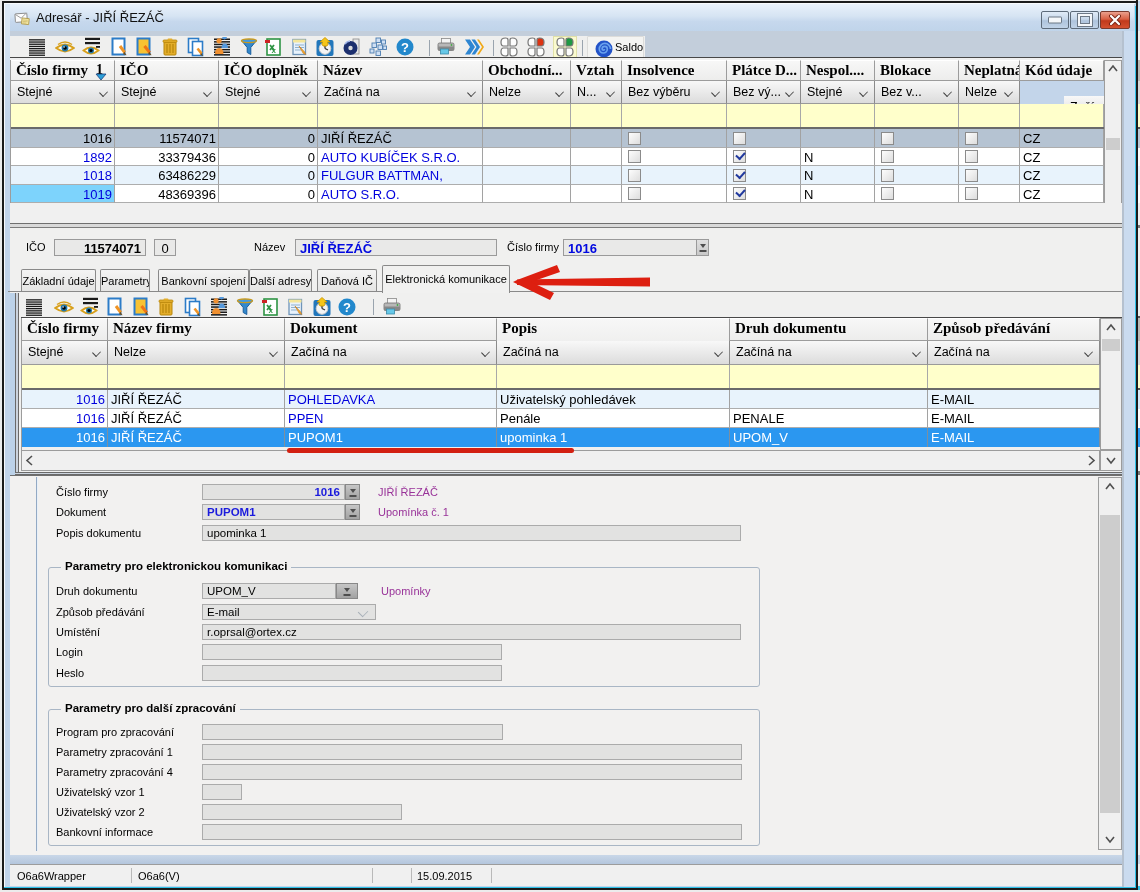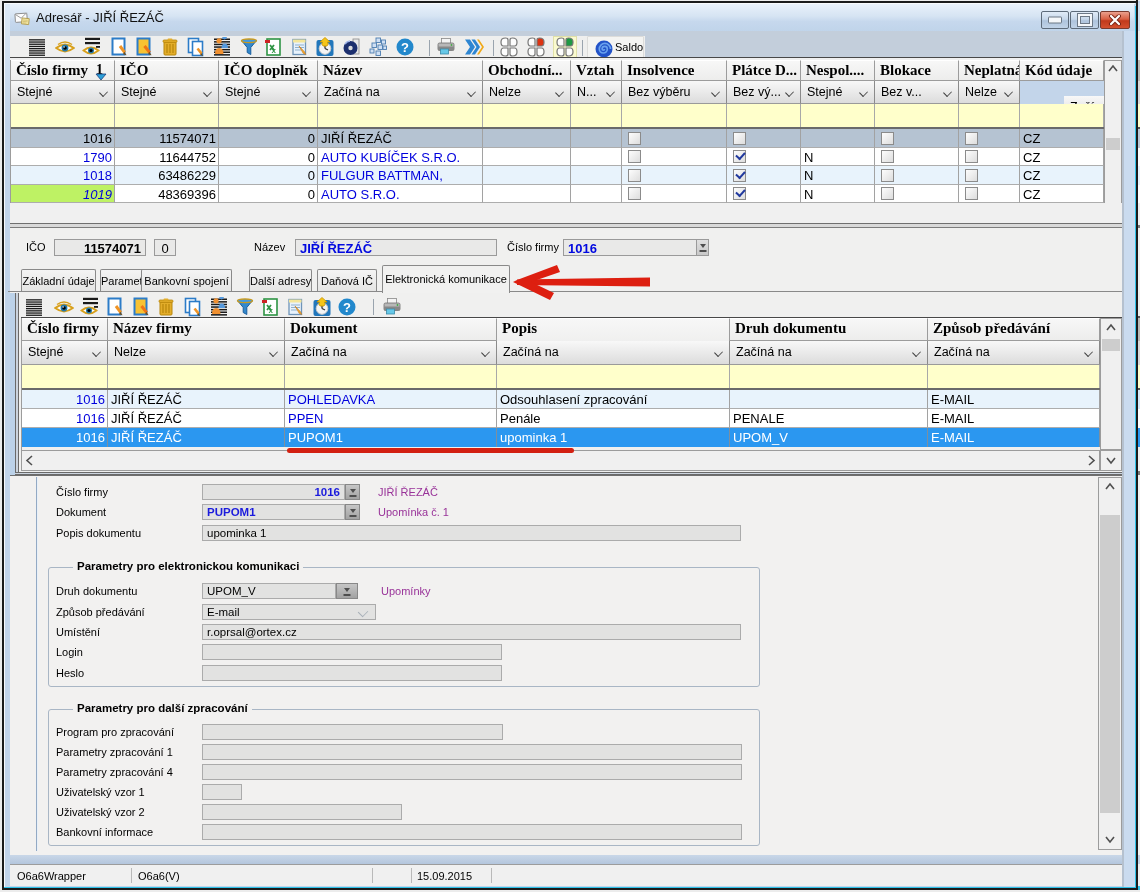--- a/index.html
+++ b/index.html
@@ -42,21 +42,21 @@
 .spin{position:absolute;box-sizing:border-box;width:13px;background:linear-gradient(#c6c6c6,#a2a2a2);border:1px solid #888;}
 .spin:after{content:"";position:absolute;left:50%;top:4px;transform:translateX(-50%);width:0;height:0;border:3px solid transparent;border-top:4px solid #4e4e4e;}
 .spin:before{content:"";position:absolute;left:50%;top:10px;transform:translateX(-50%);width:7px;height:1.5px;background:#4e4e4e;}
 .tab{position:absolute;box-sizing:border-box;top:269px;height:23px;background:linear-gradient(#f4f4f4,#e4e4e3);
   border:1px solid #898989;border-bottom:none;border-radius:2px 2px 0 0;font-size:11px;text-align:center;padding-top:5px;white-space:nowrap;overflow:hidden;}
 .tab.act{top:265px;height:28px;background:#f1f1f0;z-index:5;padding-top:7px;}
 .bfld{position:absolute;box-sizing:border-box;background:#e2e2e1;border:1px solid #ababab;font-size:11.5px;
   padding:1px 4px 0 4px;overflow:hidden;white-space:nowrap;}
 .purple{color:#993399;}
 .gbox{position:absolute;box-sizing:border-box;border:1px solid #a9b6c5;border-radius:3px;}
-.gtitle{position:absolute;top:-8px;left:12px;background:#f2f1f0;padding:0 4px;font-weight:bold;font-size:11.5px;white-space:nowrap;margin-left:12px;}
+.gtitle{position:absolute;top:-8px;left:12px;background:#f2f1f0;padding:0 4px;font-weight:bold;font-size:11.5px;white-space:nowrap;}
 #status{left:1px;top:864px;width:1132px;height:22px;background:#f0f0f0;border-top:1px solid #9c9c9c;box-sizing:border-box;font-size:11px;}
 .stdiv{position:absolute;top:3px;bottom:3px;width:1px;background:#b9b9b9;}
 </style>
 </head>
 <body>
 <div class="a" id="titlebar"></div>
 <div class="a" style="left:14px;top:11px;width:18px;height:17px;"><svg width="18" height="17" viewBox="0 0 20 20">
       <rect x="0.8" y="3" width="14" height="10" rx="0.8" fill="#fdfdfd" stroke="#8a8a8a" stroke-width="1.1" transform="rotate(-4 7 8)"></rect>
       <path d="M1 3.5 L7.8 8.5 L14.6 2.6" fill="none" stroke="#9a9a9a" stroke-width="1.1" transform="rotate(-4 7 8)"></path>
       <rect x="8.5" y="8.5" width="8.5" height="7" fill="#f5e9a8" stroke="#b09a48" stroke-width="1" transform="rotate(6 12 12)"></rect>
@@ -307,22 +307,22 @@
 <div class="dcell " style="left:622px;top:129px;width:105px;height:19px;background:#b5c3d2;"></div>
 <div class="dcell " style="left:727px;top:129px;width:74px;height:19px;background:#b5c3d2;"></div>
 <div class="dcell " style="left:801px;top:129px;width:74px;height:19px;background:#b5c3d2;"></div>
 <div class="dcell " style="left:875px;top:129px;width:84px;height:19px;background:#b5c3d2;"></div>
 <div class="dcell " style="left:959px;top:129px;width:61px;height:19px;background:#b5c3d2;"></div>
 <div class="dcell " style="left:1020px;top:129px;width:84px;height:19px;background:#b5c3d2;">CZ</div>
 <div class="cb" style="left:628px;top:132px;"></div>
 <div class="cb" style="left:733px;top:132px;"></div>
 <div class="cb" style="left:881px;top:132px;"></div>
 <div class="cb" style="left:965px;top:132px;"></div>
-<div class="dcell num blue" style="left:11px;top:148px;width:104px;height:18px;background:#ffffff;">1790</div>
-<div class="dcell num" style="left:115px;top:148px;width:104px;height:18px;background:#ffffff;">11644752</div>
+<div class="dcell num blue" style="left:11px;top:148px;width:104px;height:18px;background:#ffffff;">1892</div>
+<div class="dcell num" style="left:115px;top:148px;width:104px;height:18px;background:#ffffff;">33379436</div>
 <div class="dcell num" style="left:219px;top:148px;width:99px;height:18px;background:#ffffff;">0</div>
 <div class="dcell blue" style="left:318px;top:148px;width:165px;height:18px;background:#ffffff;">AUTO KUBÍČEK S.R.O.</div>
 <div class="dcell " style="left:483px;top:148px;width:88px;height:18px;background:#ffffff;"></div>
 <div class="dcell " style="left:571px;top:148px;width:51px;height:18px;background:#ffffff;"></div>
 <div class="dcell " style="left:622px;top:148px;width:105px;height:18px;background:#ffffff;"></div>
 <div class="dcell " style="left:727px;top:148px;width:74px;height:18px;background:#ffffff;"></div>
 <div class="dcell " style="left:801px;top:148px;width:74px;height:18px;background:#ffffff;">N</div>
 <div class="dcell " style="left:875px;top:148px;width:84px;height:18px;background:#ffffff;"></div>
 <div class="dcell " style="left:959px;top:148px;width:61px;height:18px;background:#ffffff;"></div>
 <div class="dcell " style="left:1020px;top:148px;width:84px;height:18px;background:#ffffff;">CZ</div>
@@ -339,21 +339,21 @@
 <div class="dcell " style="left:622px;top:166px;width:105px;height:19px;background:#e8f3fc;"></div>
 <div class="dcell " style="left:727px;top:166px;width:74px;height:19px;background:#e8f3fc;"></div>
 <div class="dcell " style="left:801px;top:166px;width:74px;height:19px;background:#e8f3fc;">N</div>
 <div class="dcell " style="left:875px;top:166px;width:84px;height:19px;background:#e8f3fc;"></div>
 <div class="dcell " style="left:959px;top:166px;width:61px;height:19px;background:#e8f3fc;"></div>
 <div class="dcell " style="left:1020px;top:166px;width:84px;height:19px;background:#e8f3fc;">CZ</div>
 <div class="cb" style="left:628px;top:169px;"></div>
 <div class="cb ck" style="left:733px;top:169px;"></div>
 <div class="cb" style="left:881px;top:169px;"></div>
 <div class="cb" style="left:965px;top:169px;"></div>
-<div class="dcell num blue" style="left:11px;top:185px;width:104px;height:18px;background:#bef264;font-style:italic;">1019</div>
+<div class="dcell num blue" style="left:11px;top:185px;width:104px;height:18px;background:#7dd3fc;">1019</div>
 <div class="dcell num" style="left:115px;top:185px;width:104px;height:18px;background:#ffffff;">48369396</div>
 <div class="dcell num" style="left:219px;top:185px;width:99px;height:18px;background:#ffffff;">0</div>
 <div class="dcell blue" style="left:318px;top:185px;width:165px;height:18px;background:#ffffff;">AUTO S.R.O.</div>
 <div class="dcell " style="left:483px;top:185px;width:88px;height:18px;background:#ffffff;"></div>
 <div class="dcell " style="left:571px;top:185px;width:51px;height:18px;background:#ffffff;"></div>
 <div class="dcell " style="left:622px;top:185px;width:105px;height:18px;background:#ffffff;"></div>
 <div class="dcell " style="left:727px;top:185px;width:74px;height:18px;background:#ffffff;"></div>
 <div class="dcell " style="left:801px;top:185px;width:74px;height:18px;background:#ffffff;">N</div>
 <div class="dcell " style="left:875px;top:185px;width:84px;height:18px;background:#ffffff;"></div>
 <div class="dcell " style="left:959px;top:185px;width:61px;height:18px;background:#ffffff;"></div>
@@ -379,21 +379,21 @@
 <div class="lbl" style="left:26px;top:241px;">IČO</div>
 <div class="fld" style="left:54px;top:239px;width:92px;height:17px;text-align:right;font-weight:bold;">11574071</div>
 <div class="fld" style="left:154px;top:239px;width:22px;height:17px;text-align:center;">0</div>
 <div class="lbl" style="left:254px;top:241px;">Název</div>
 <div class="fld" style="left:295px;top:239px;width:202px;height:17px;font-weight:bold;color:#0008e0;">JIŘÍ ŘEZÁČ</div>
 <div class="lbl" style="left:507px;top:241px;">Číslo firmy</div>
 <div class="fld" style="left:563px;top:239px;width:134px;height:17px;font-weight:bold;color:#0008e0;">1016</div>
 <div class="spin" style="left:696px;top:239px;height:17px;width:13px;background:linear-gradient(#e0e0e0,#c8c8c8);border:1px solid #9a9a9a;"></div>
 <div class="tab" style="left:21px;width:75px;">Základní údaje</div>
 <div class="tab" style="left:100px;width:50px;">Parametry</div>
-<div class="tab" style="left:141px;width:91px;">Bankovní spojení</div>
+<div class="tab" style="left:158px;width:91px;">Bankovní spojení</div>
 <div class="tab" style="left:249px;width:63px;">Další adresy</div>
 <div class="tab" style="left:317px;width:60px;">Daňová IČ</div>
 <div class="tab act" style="left:382px;width:128px;">Elektronická komunikace</div>
 <div class="a" style="left:8px;top:291px;width:1114px;height:1px;background:#898989;z-index:1;"></div>
 <div class="a" style="left:383px;top:291px;width:126px;height:2px;background:#f1f1f0;z-index:6;"></div>
 <span class="ic" style="left:24px;top:297px;"><svg width="20" height="20" viewBox="0 0 20 20">
       <g fill="#1a1a1a">
         <rect x="2" y="2.2" width="16" height="1.3"></rect>
         <rect x="2" y="4.4" width="16" height="1.3"></rect>
         <rect x="2" y="6.6" width="16" height="1.3"></rect>
@@ -527,21 +527,21 @@
 <div class="ycell" style="left:22px;top:365px;width:86px;height:23px;"></div>
 <div class="ycell" style="left:108px;top:365px;width:177px;height:23px;"></div>
 <div class="ycell" style="left:285px;top:365px;width:212px;height:23px;"></div>
 <div class="ycell" style="left:497px;top:365px;width:233px;height:23px;"></div>
 <div class="ycell" style="left:730px;top:365px;width:198px;height:23px;"></div>
 <div class="ycell" style="left:928px;top:365px;width:172px;height:23px;"></div>
 <div class="a" style="left:22px;top:388px;width:1078px;height:2px;background:#6a6a6a;"></div>
 <div class="dcell num blue" style="left:22px;top:390px;width:86px;height:19px;background:#e8f3fc;">1016</div>
 <div class="dcell " style="left:108px;top:390px;width:177px;height:19px;background:#e8f3fc;">JIŘÍ ŘEZÁČ</div>
 <div class="dcell blue" style="left:285px;top:390px;width:212px;height:19px;background:#e8f3fc;">POHLEDAVKA</div>
-<div class="dcell " style="left:497px;top:390px;width:233px;height:19px;background:#e8f3fc;">Odsouhlasení zpracování</div>
+<div class="dcell " style="left:497px;top:390px;width:233px;height:19px;background:#e8f3fc;">Uživatelský pohledávek</div>
 <div class="dcell " style="left:730px;top:390px;width:198px;height:19px;background:#e8f3fc;"></div>
 <div class="dcell " style="left:928px;top:390px;width:172px;height:19px;background:#e8f3fc;">E-MAIL</div>
 <div class="dcell num blue" style="left:22px;top:409px;width:86px;height:19px;background:#ffffff;">1016</div>
 <div class="dcell " style="left:108px;top:409px;width:177px;height:19px;background:#ffffff;">JIŘÍ ŘEZÁČ</div>
 <div class="dcell blue" style="left:285px;top:409px;width:212px;height:19px;background:#ffffff;">PPEN</div>
 <div class="dcell " style="left:497px;top:409px;width:233px;height:19px;background:#ffffff;">Penále</div>
 <div class="dcell " style="left:730px;top:409px;width:198px;height:19px;background:#ffffff;">PENALE</div>
 <div class="dcell " style="left:928px;top:409px;width:172px;height:19px;background:#ffffff;">E-MAIL</div>
 <div class="dcell num" style="left:22px;top:428px;width:86px;height:19px;background:#2b97f0;color:#fff;border-right:1px solid #7e8f9e;border-bottom:none;">1016</div>
 <div class="dcell " style="left:108px;top:428px;width:177px;height:19px;background:#2b97f0;color:#fff;border-right:1px solid #7e8f9e;border-bottom:none;">JIŘÍ ŘEZÁČ</div>

